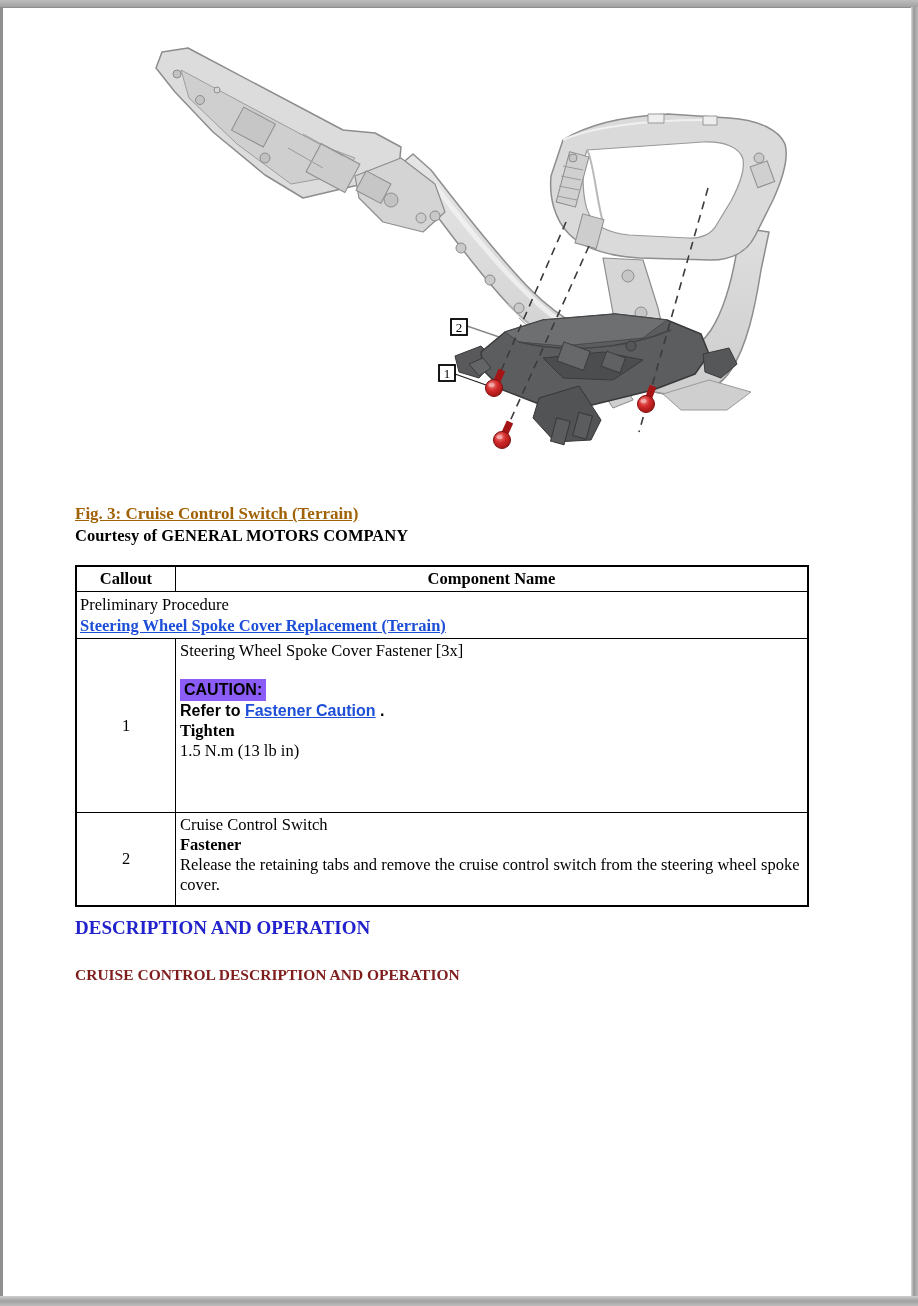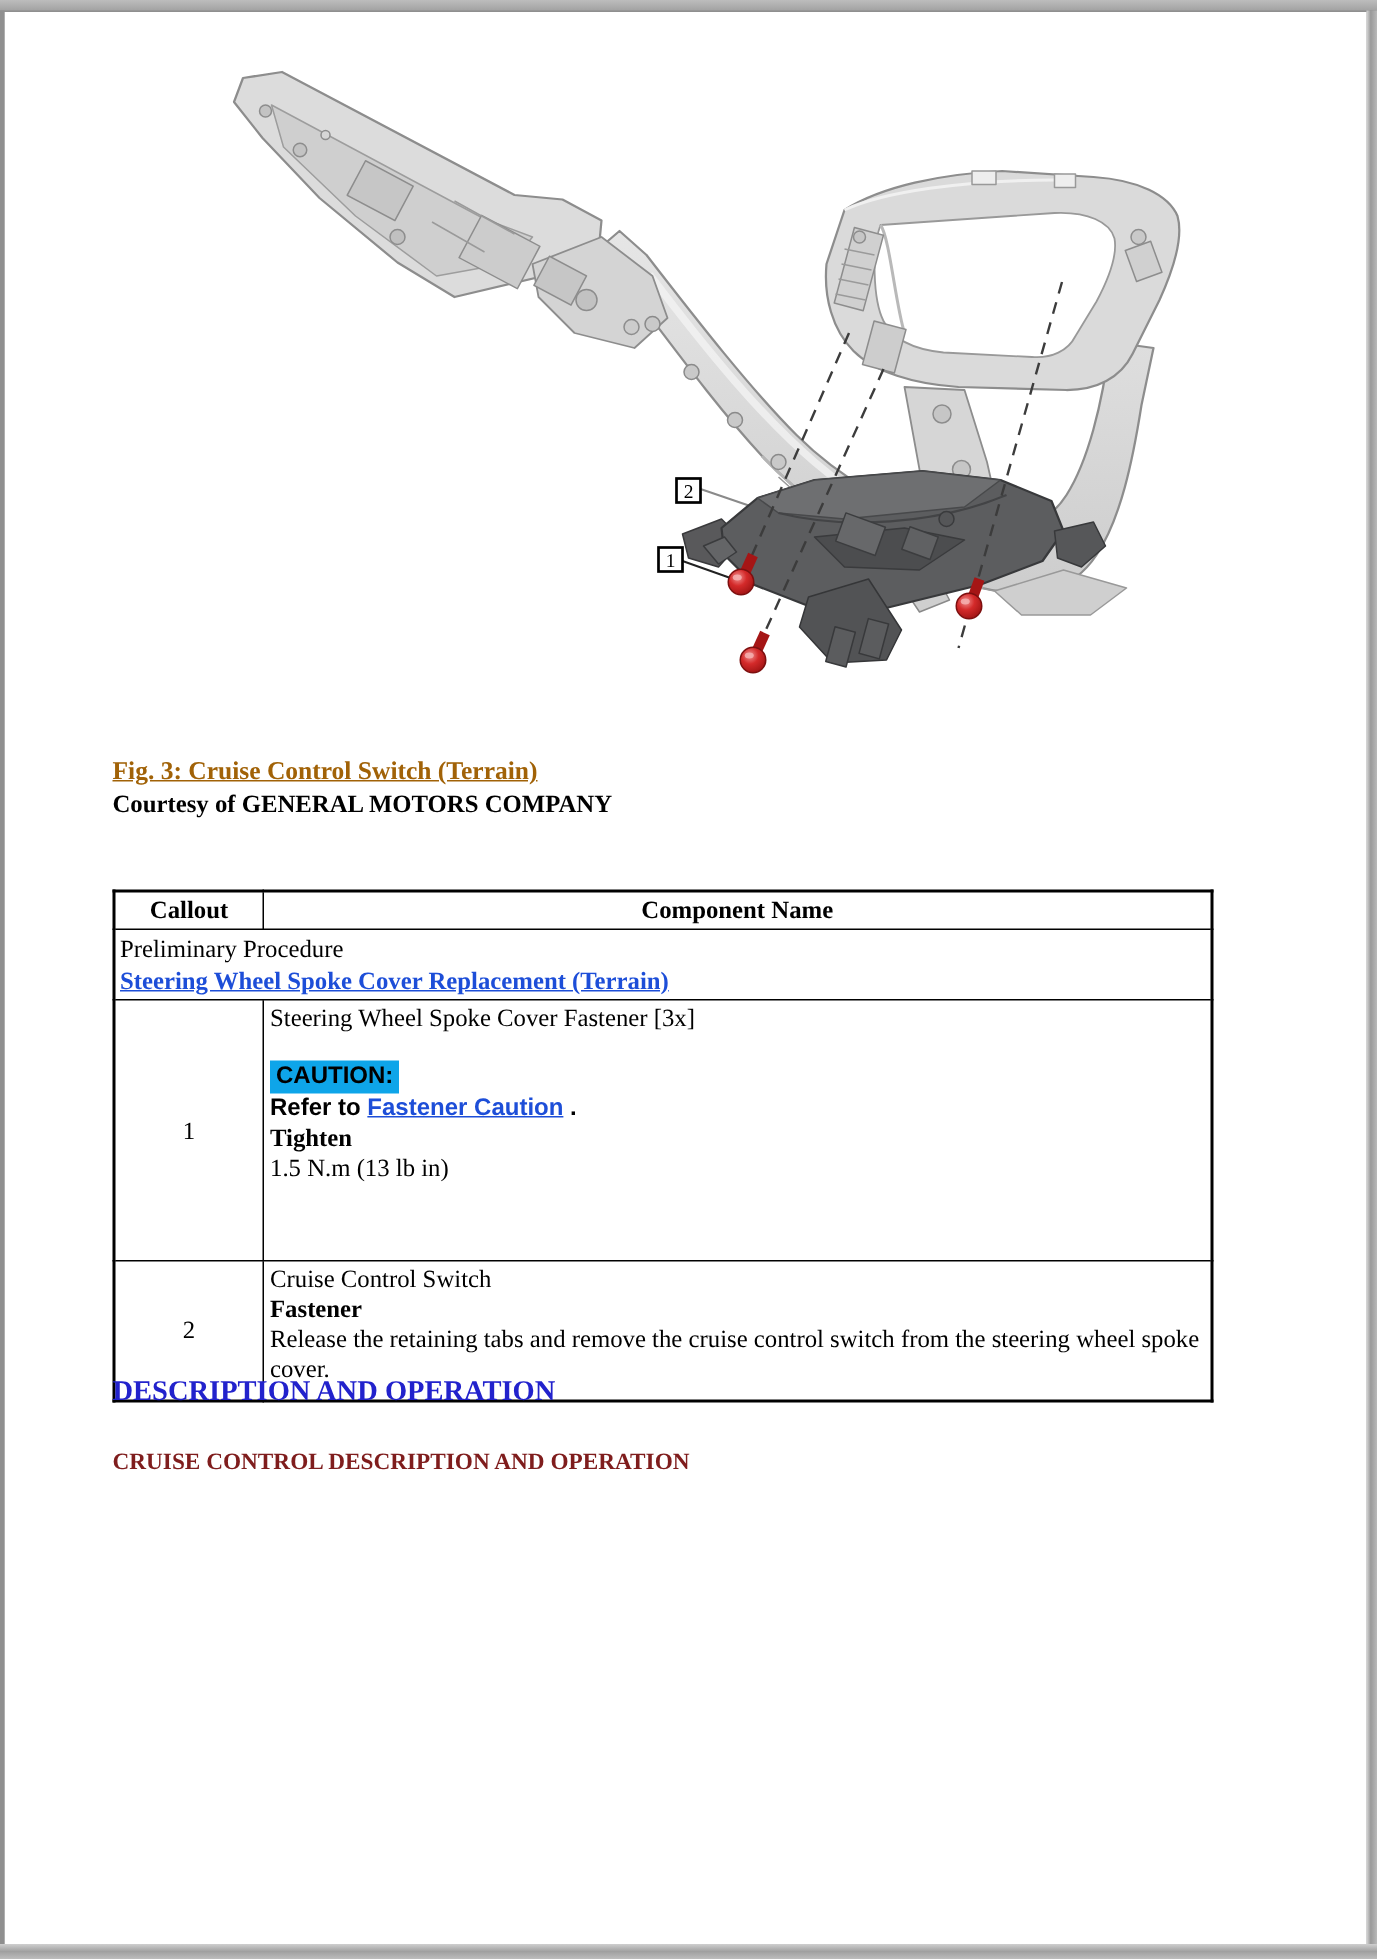--- a/index.html
+++ b/index.html
@@ -19,34 +19,34 @@
   .page{position:absolute;left:3px;top:8px;width:908px;height:1288px;background:#ffffff;}
 
   
   .fig-caption{position:absolute;left:72px;top:496px;
     font-size:17px;font-weight:bold;color:#a16207;text-decoration:underline;cursor:pointer;}
   .courtesy{position:absolute;left:72px;top:518px;font-size:16.5px;font-weight:bold;color:#000;}
 
   
   .callout-table{position:absolute;left:72px;top:557px;width:734px;
     border-collapse:collapse;table-layout:fixed;
-    font-size:16.5px;color:#000;margin-top:28px;}
+    font-size:16.5px;color:#000;}
   .callout-table th,.callout-table td{border:1px solid #000;padding:0;}
   .callout-table{border:2px solid #000;}
   th.h-callout{width:98px;font-size:16.5px;font-weight:bold;text-align:center;height:24px;}
   th.h-component{font-size:16.5px;font-weight:bold;text-align:center;}
   td.prelim-cell{height:44px;vertical-align:top;padding:2px 0 0 3px;line-height:21px;}
   .prelim-title{font-weight:normal;}
   .link-green{color:#1d4ed8;font-weight:bold;text-decoration:underline;cursor:pointer;}
   td.callout-num{text-align:center;vertical-align:middle;font-size:16.5px;}
   td.comp-cell{vertical-align:top;padding:2px 6px 0 4px;line-height:20px;}
   tr.row-1 td{height:171px;}
   tr.row-2 td{height:90px;}
   .caution-wrap{margin-top:18px;}
-  .caution-label{display:inline-block;background:#0ea5e9;color:#000;
+  .caution-label{display:inline-block;background:#8b5cf6;color:#000;
     font-family:"Liberation Sans","DejaVu Sans",sans-serif;font-weight:bold;font-size:16px;
     padding:1px 4px;line-height:20px;}
   .refer-line{margin-top:6px;font-family:"Liberation Sans","DejaVu Sans",sans-serif;
     font-weight:bold;font-size:16px;}
   .tighten-label{margin-top:42px;font-weight:bold;}
   .proc-label{font-weight:bold;}
 
   
   .h-blue{position:absolute;left:72px;top:909px;font-size:19px;font-weight:bold;color:#2222CC;}
   .h-red{position:absolute;left:72px;top:958px;font-size:15.5px;font-weight:bold;color:#7f1d1d;}

